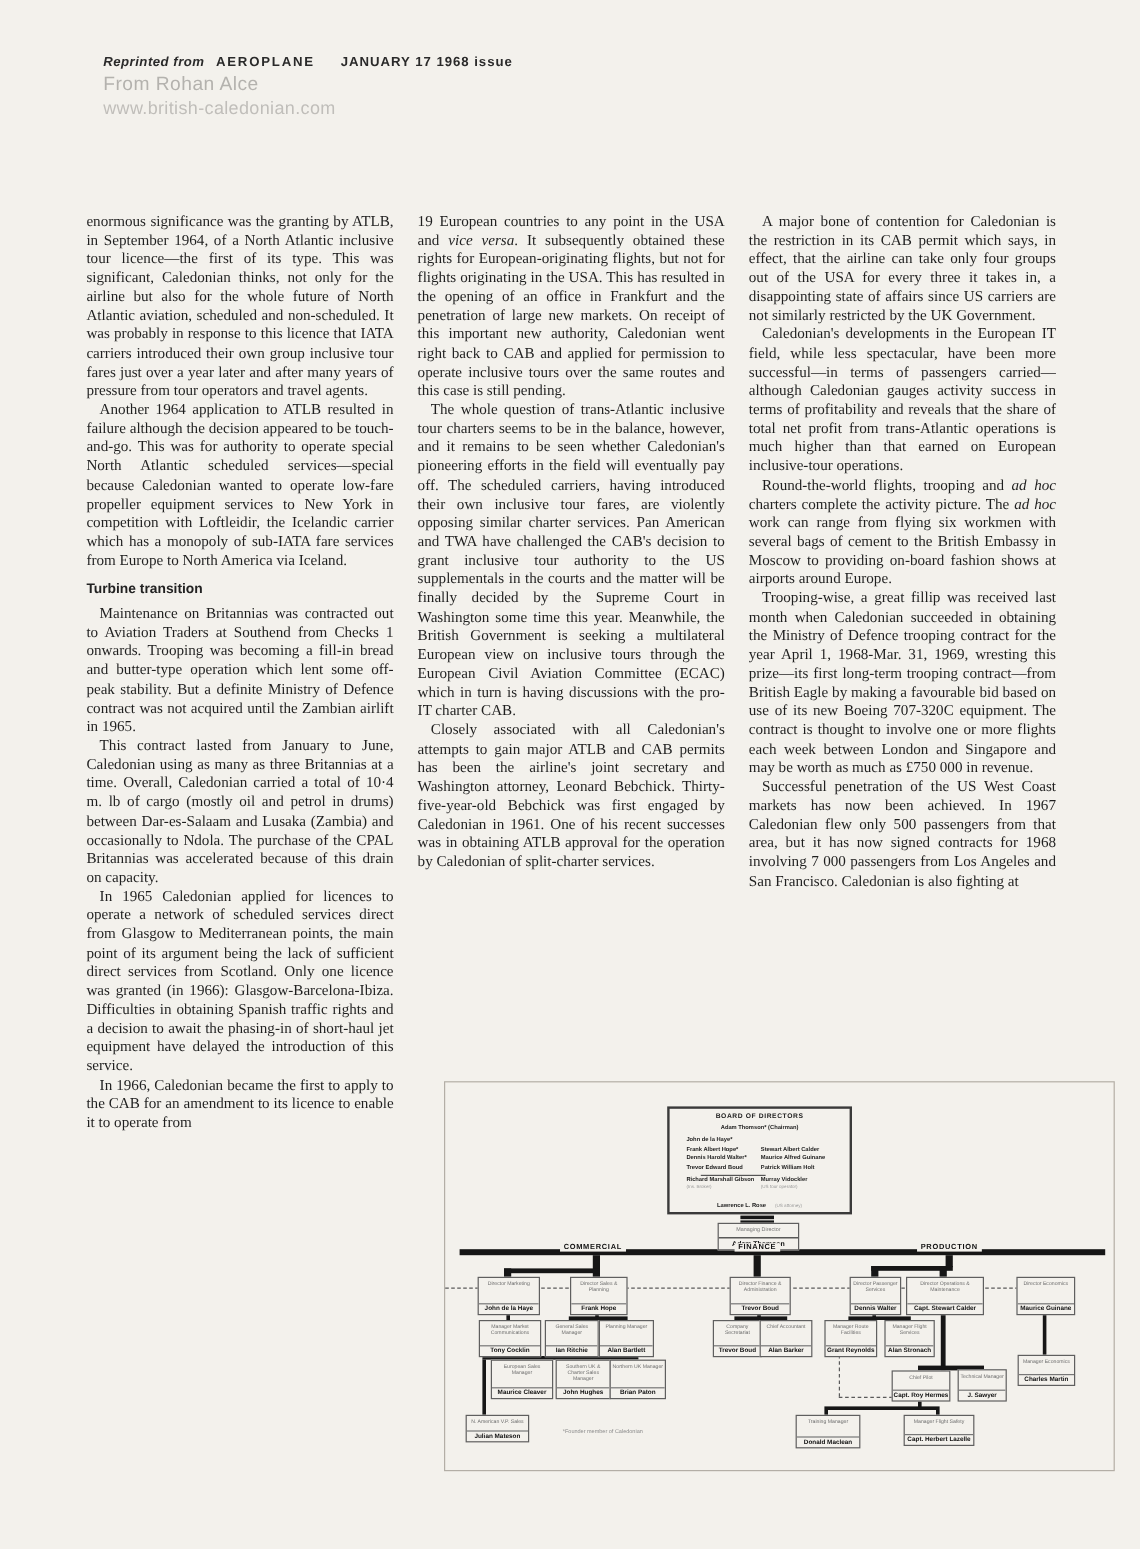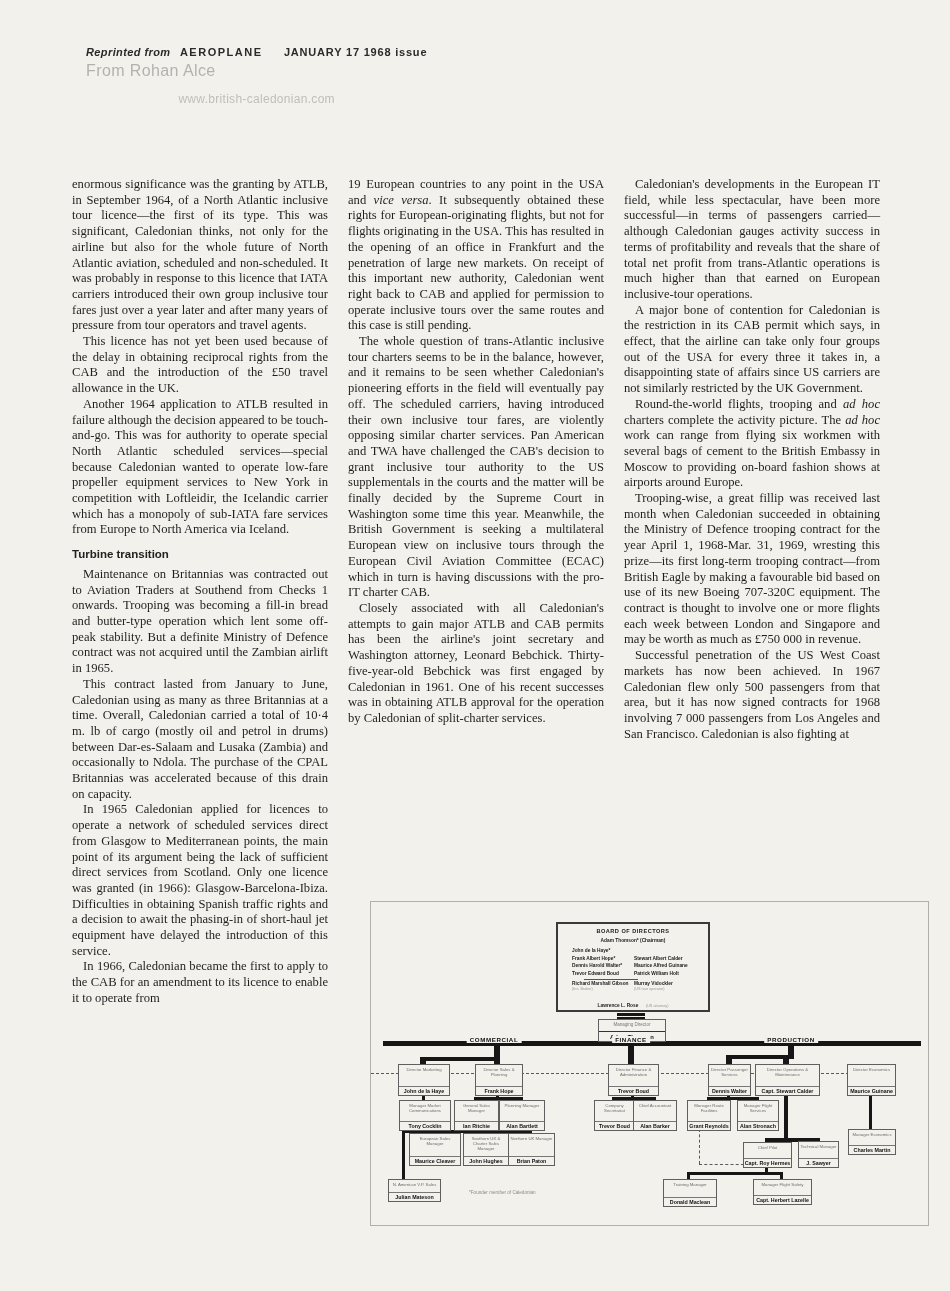--- a/index.html
+++ b/index.html
@@ -6,21 +6,21 @@
   .page{position:relative;width:950px;height:1291px;background:#f3f1ec;overflow:hidden;
         font-family:"Liberation Serif", serif;color:#1f1f1f;}
 
   
   .hdr{position:absolute;left:86px;top:46px;font-family:"Liberation Sans",sans-serif;}
   .hdr .l1{font-size:11px;font-weight:bold;color:#2a2a2a;letter-spacing:.4px;}
   .hdr .l1 .pre{font-style:italic;}
   .hdr .l1 .mag{letter-spacing:1.5px;margin-left:6px;}
   .hdr .l1 .iss{margin-left:18px;letter-spacing:.8px;}
   .hdr .l2{font-size:16px;color:#b4b2ae;margin-top:4px;letter-spacing:.4px;}
-  .hdr .l3{font-size:12px;color:#c0beba;margin-top:12px;letter-spacing:.3px;text-align:center;}
+  .hdr .l3{font-size:15px;color:#c0beba;margin-top:2px;letter-spacing:.3px;}
 
   
   .cols{position:absolute;left:72px;top:133px;display:flex;gap:20px;}
   .col{width:256px;font-size:12.6px;line-height:15.7px;text-align:justify;margin-top:44px;}
   .col p{margin:0;text-indent:11px;}
   .col p.noind{text-indent:0;}
   .col h3{font-family:"Liberation Sans",sans-serif;font-size:11.5px;font-weight:bold;
           margin:9px 0 4px 0;color:#222;}
   .col i{font-style:italic;}
 
@@ -81,36 +81,35 @@
       <span class="mag">AEROPLANE</span>
       <span class="iss">JANUARY 17 1968 issue</span>
     </div>
     <div class="l2">From Rohan Alce</div>
     <div class="l3">www.british-caledonian.com</div>
   </div>
 
   <div class="cols">
     <div class="col">
       <p class="noind">enormous significance was the granting by ATLB, in September 1964, of a North Atlantic inclusive tour licence—the first of its type. This was significant, Caledonian thinks, not only for the airline but also for the whole future of North Atlantic aviation, scheduled and non-scheduled. It was probably in response to this licence that IATA carriers introduced their own group inclusive tour fares just over a year later and after many years of pressure from tour operators and travel agents.</p>
-      <p>This licence has not yet been used because of the delay in obtaining reciprocal rights from the CAB and the introduction of the £50 travel allowance in the UK.</p>
       <p>Another 1964 application to ATLB resulted in failure although the decision appeared to be touch-and-go. This was for authority to operate special North Atlantic scheduled services—special because Caledonian wanted to operate low-fare propeller equipment services to New York in competition with Loftleidir, the Icelandic carrier which has a monopoly of sub-IATA fare services from Europe to North America via Iceland.</p>
       <h3>Turbine transition</h3>
       <p>Maintenance on Britannias was contracted out to Aviation Traders at Southend from Checks 1 onwards. Trooping was becoming a fill-in bread and butter-type operation which lent some off-peak stability. But a definite Ministry of Defence contract was not acquired until the Zambian airlift in 1965.</p>
       <p>This contract lasted from January to June, Caledonian using as many as three Britannias at a time. Overall, Caledonian carried a total of 10·4 m. lb of cargo (mostly oil and petrol in drums) between Dar-es-Salaam and Lusaka (Zambia) and occasionally to Ndola. The purchase of the CPAL Britannias was accelerated because of this drain on capacity.</p>
       <p>In 1965 Caledonian applied for licences to operate a network of scheduled services direct from Glasgow to Mediterranean points, the main point of its argument being the lack of sufficient direct services from Scotland. Only one licence was granted (in 1966): Glasgow-Barcelona-Ibiza. Difficulties in obtaining Spanish traffic rights and a decision to await the phasing-in of short-haul jet equipment have delayed the introduction of this service.</p>
       <p>In 1966, Caledonian became the first to apply to the CAB for an amendment to its licence to enable it to operate from</p>
     </div>
     <div class="col">
       <p class="noind"><span>19 European countries to any point in the USA and </span><i>vice versa</i><span>. It subsequently obtained these rights for European-originating flights, but not for flights originating in the USA. This has resulted in the opening of an office in Frankfurt and the penetration of large new markets. On receipt of this important new authority, Caledonian went right back to CAB and applied for permission to operate inclusive tours over the same routes and this case is still pending.</span></p>
       <p>The whole question of trans-Atlantic inclusive tour charters seems to be in the balance, however, and it remains to be seen whether Caledonian's pioneering efforts in the field will eventually pay off. The scheduled carriers, having introduced their own inclusive tour fares, are violently opposing similar charter services. Pan American and TWA have challenged the CAB's decision to grant inclusive tour authority to the US supplementals in the courts and the matter will be finally decided by the Supreme Court in Washington some time this year. Meanwhile, the British Government is seeking a multilateral European view on inclusive tours through the European Civil Aviation Committee (ECAC) which in turn is having discussions with the pro-IT charter CAB.</p>
       <p>Closely associated with all Caledonian's attempts to gain major ATLB and CAB permits has been the airline's joint secretary and Washington attorney, Leonard Bebchick. Thirty-five-year-old Bebchick was first engaged by Caledonian in 1961. One of his recent successes was in obtaining ATLB approval for the operation by Caledonian of split-charter services.</p>
     </div>
     <div class="col">
+      <p>A major bone of contention for Caledonian is the restriction in its CAB permit which says, in effect, that the airline can take only four groups out of the USA for every three it takes in, a disappointing state of affairs since US carriers are not similarly restricted by the UK Government.</p>
       <p>Caledonian's developments in the European IT field, while less spectacular, have been more successful—in terms of passengers carried—although Caledonian gauges activity success in terms of profitability and reveals that the share of total net profit from trans-Atlantic operations is much higher than that earned on European inclusive-tour operations.</p>
-      <p>A major bone of contention for Caledonian is the restriction in its CAB permit which says, in effect, that the airline can take only four groups out of the USA for every three it takes in, a disappointing state of affairs since US carriers are not similarly restricted by the UK Government.</p>
       <p><span>Round-the-world flights, trooping and </span><i>ad hoc</i><span> charters complete the activity picture. The </span><i>ad hoc</i><span> work can range from flying six workmen with several bags of cement to the British Embassy in Moscow to providing on-board fashion shows at airports around Europe.</span></p>
       <p>Trooping-wise, a great fillip was received last month when Caledonian succeeded in obtaining the Ministry of Defence trooping contract for the year April 1, 1968-Mar. 31, 1969, wresting this prize—its first long-term trooping contract—from British Eagle by making a favourable bid based on use of its new Boeing 707-320C equipment. The contract is thought to involve one or more flights each week between London and Singapore and may be worth as much as £750 000 in revenue.</p>
       <p>Successful penetration of the US West Coast markets has now been achieved. In 1967 Caledonian flew only 500 passengers from that area, but it has now signed contracts for 1968 involving 7 000 passengers from Los Angeles and San Francisco. Caledonian is also fighting at</p>
     </div>
   </div>
 
   <div class="chart">
 
     <div class="dashh" style="left:0;top:171px;width:523px;"></div>
     <div class="dashv" style="left:328px;top:227px;height:35px;"></div>

